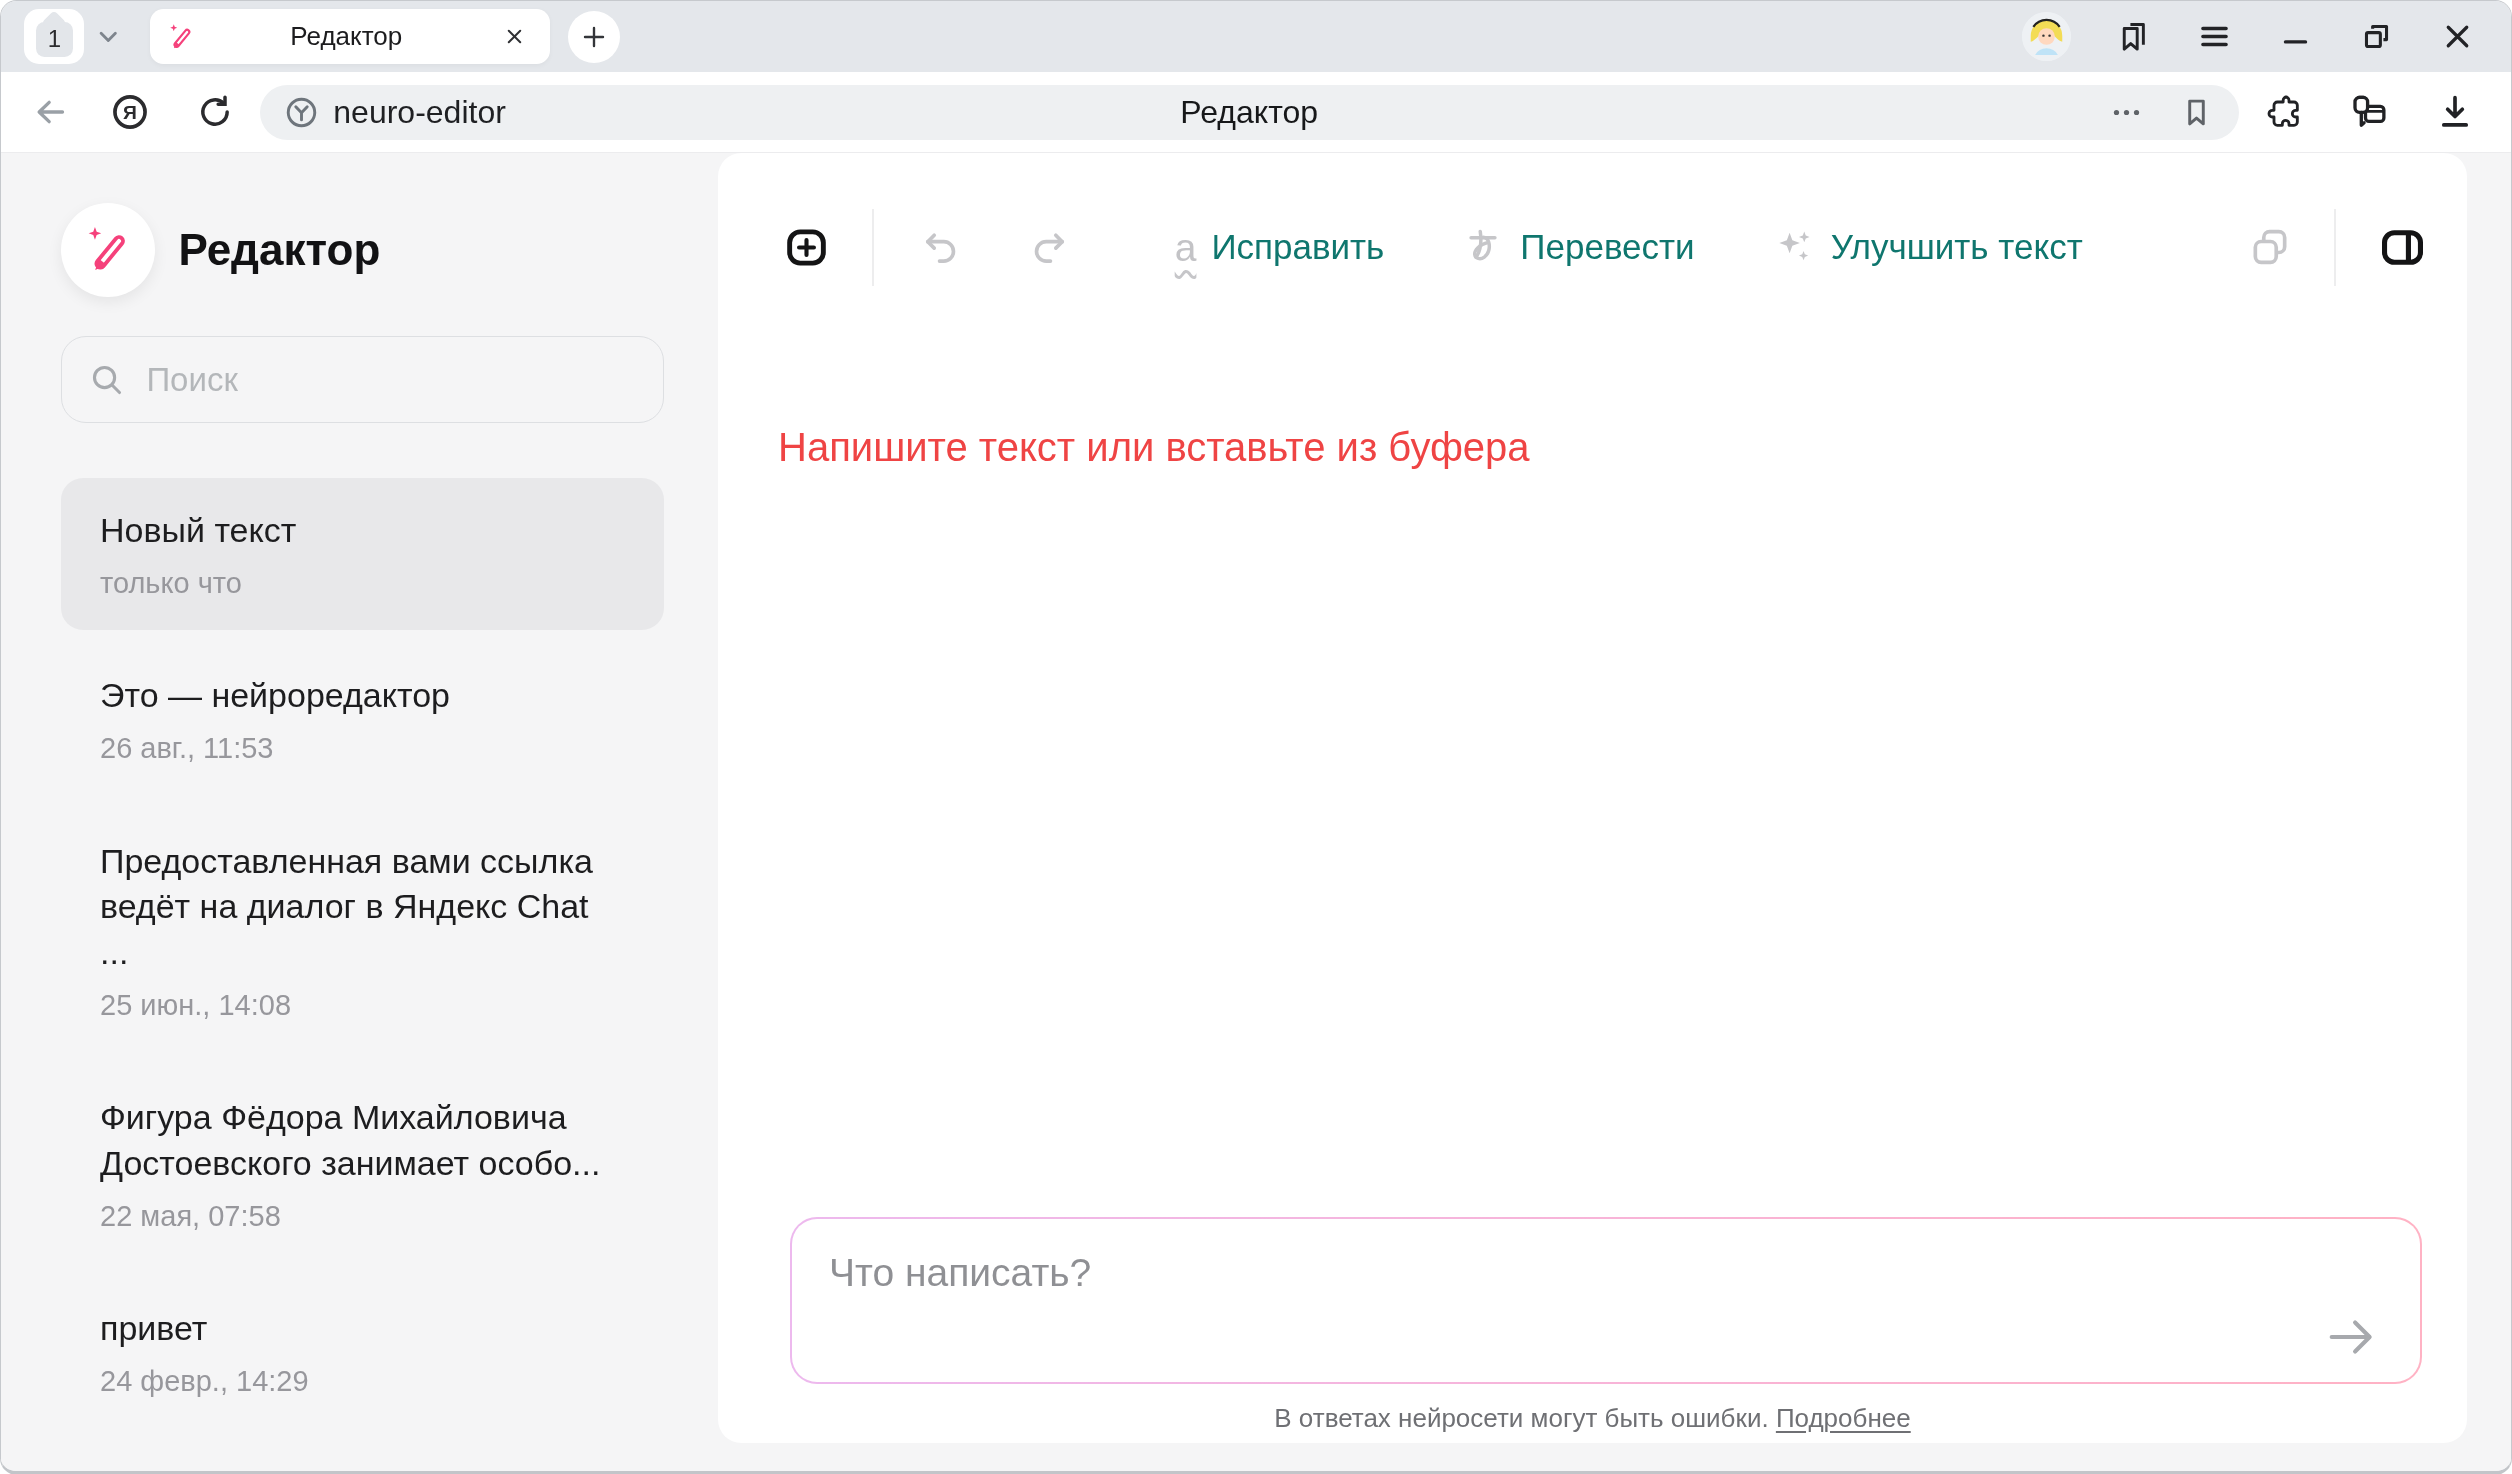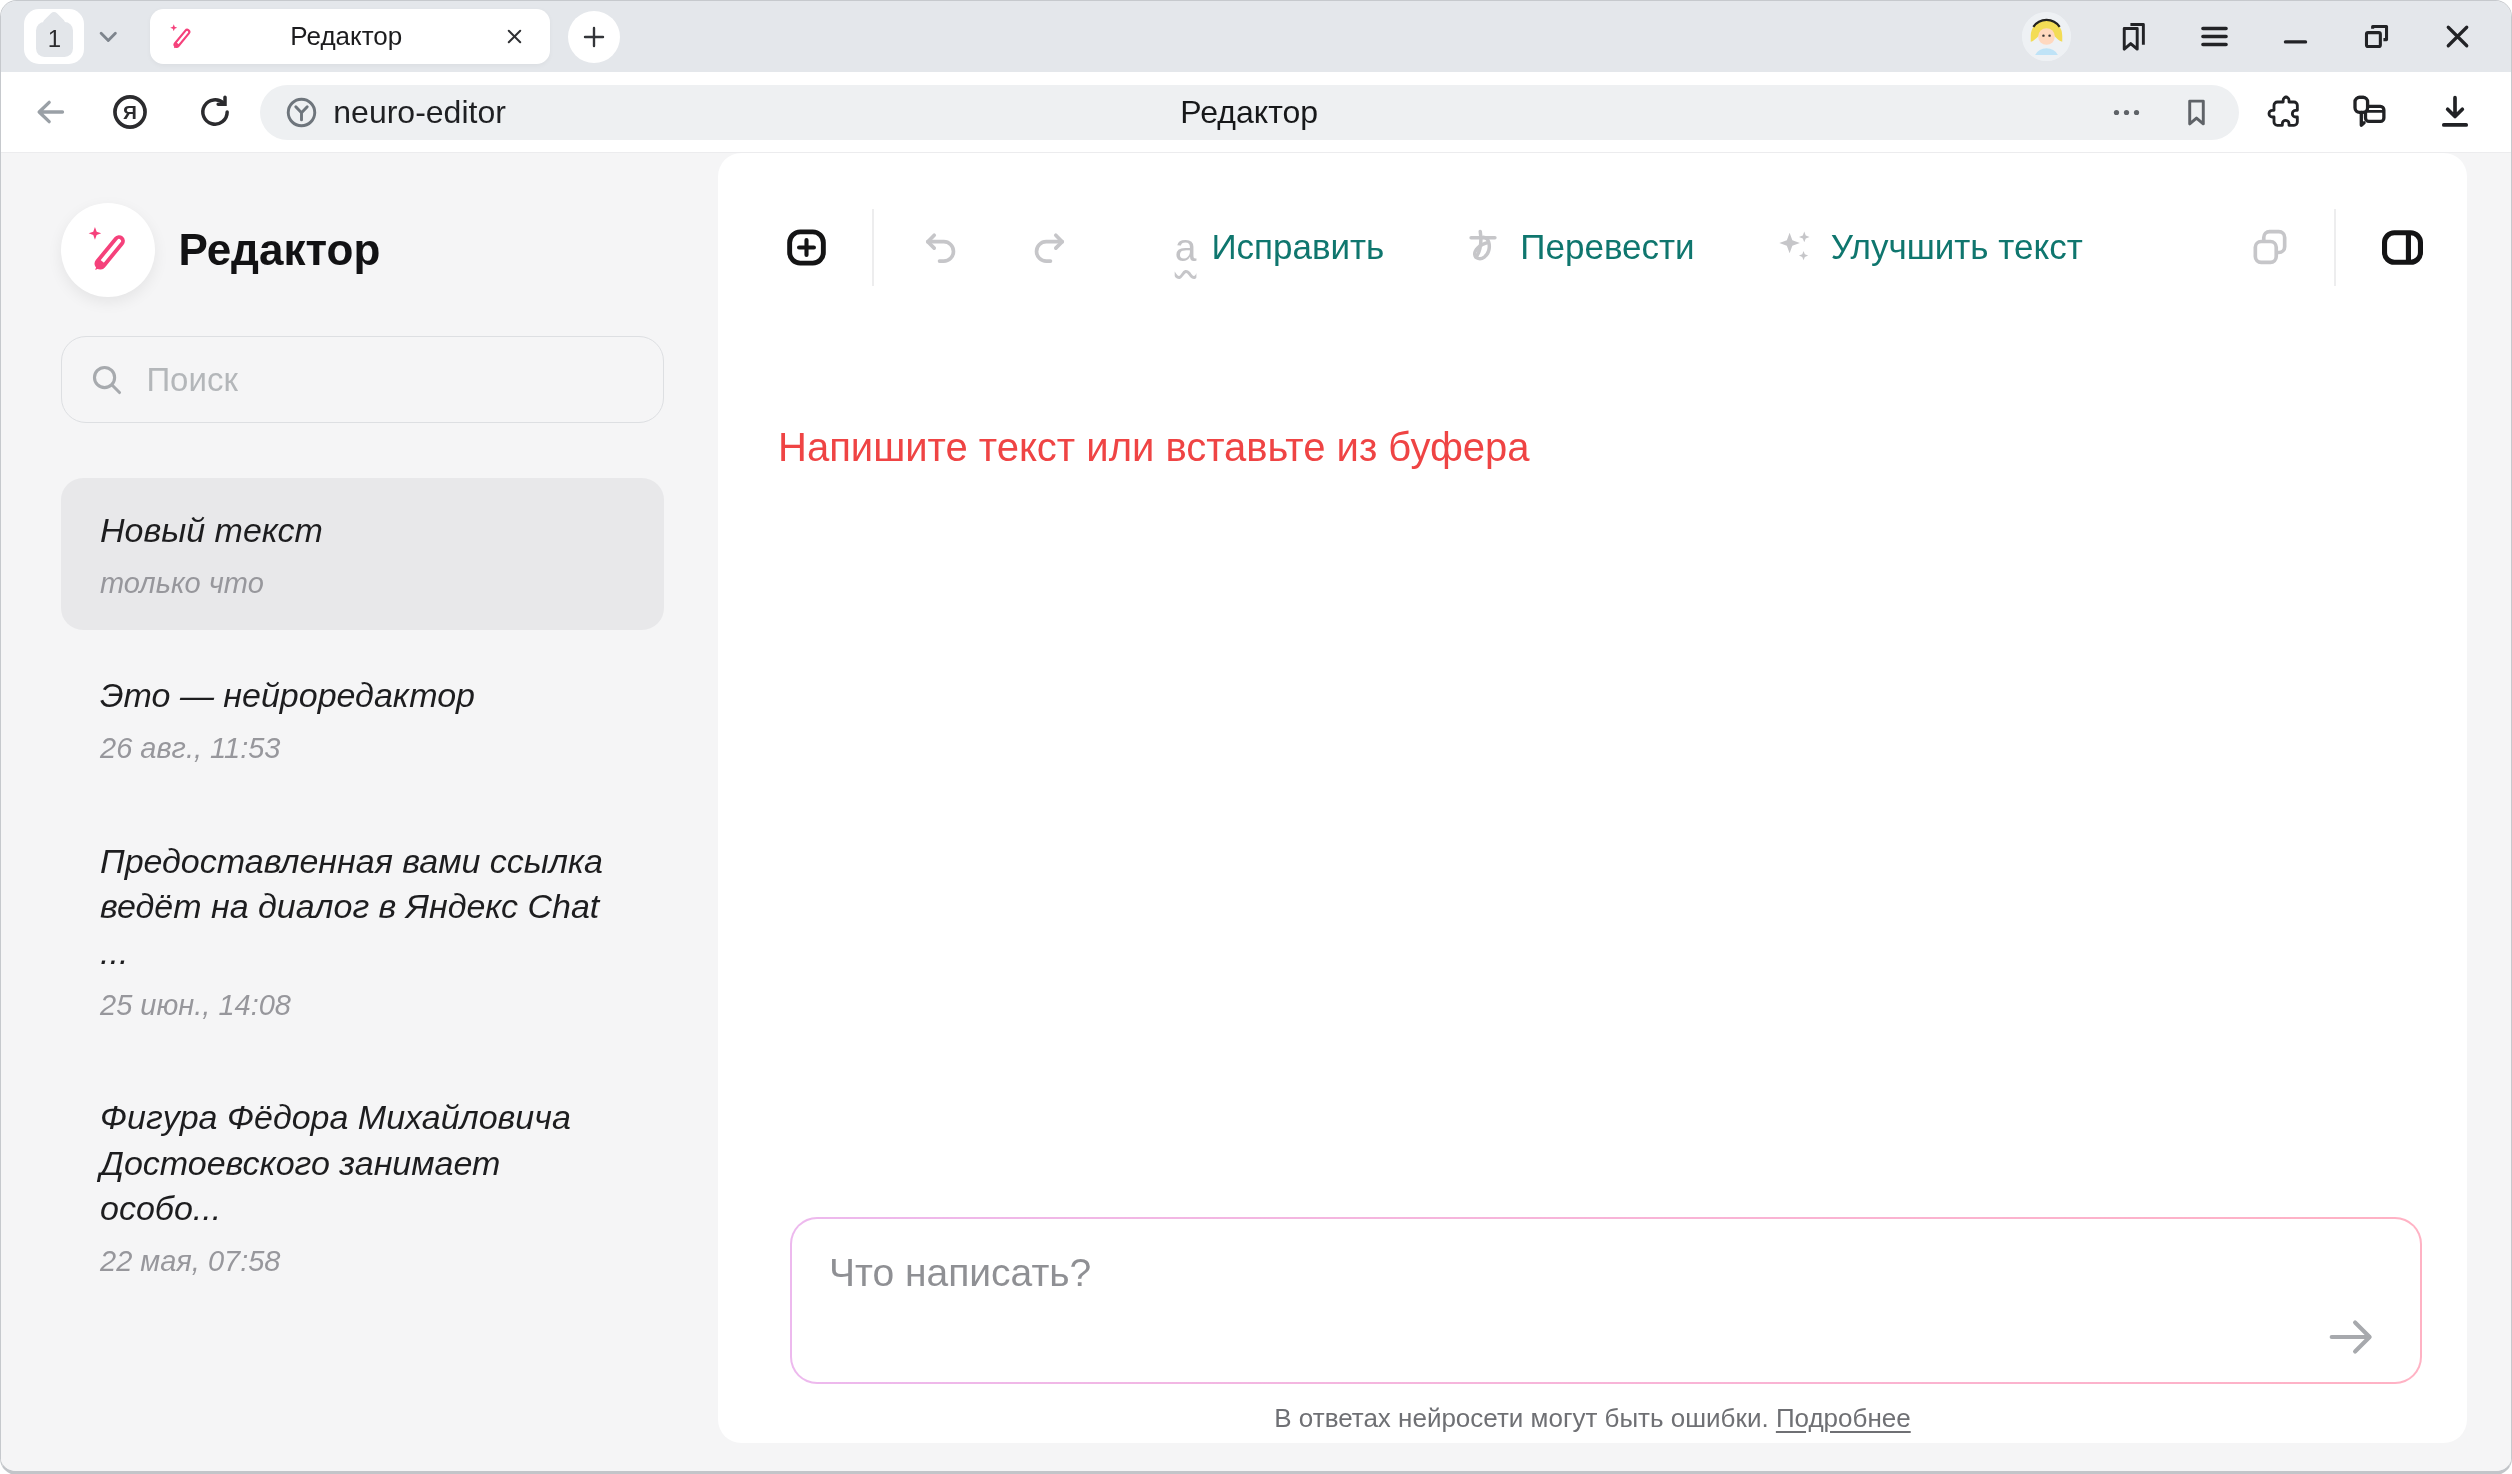--- a/index.html
+++ b/index.html
@@ -38,21 +38,21 @@
   .chrome-actions{display:flex;align-items:center;gap:44px;color:#212225;padding-right:6.7px;}
   
   .page{flex:1;display:flex;background:#f5f5f6;min-height:0;}
   .sidebar{width:717px;flex:0 0 717px;padding:50px 54px 0 60px;}
   .logo-row{display:flex;align-items:center;gap:23.4px;}
   .logo-circle{width:94px;height:94px;border-radius:50%;background:#fff;box-shadow:0 5px 15px rgba(0,0,0,.07);display:flex;align-items:center;justify-content:center;color:#f5417b;}
   .app-title{font-size:44px;font-weight:700;color:#121214;}
   .searchbox{margin-top:39px;height:87px;border:1.7px solid #dddfe2;border-radius:25px;display:flex;align-items:center;padding:0 25px;gap:18.4px;color:#a7aaae;}
   .searchbox input{flex:1;border:0;background:transparent;outline:none;font-family:"Liberation Sans",sans-serif;font-size:33px;color:#1b1b1d;}
   .searchbox input::placeholder{color:#b4b7ba;}
-  .doclist{margin-top:55px;display:flex;flex-direction:column;font-style:italic;}
+  .doclist{margin-top:55px;display:flex;flex-direction:column;}
   .doc{padding:30px 39px;border-radius:22px;margin-bottom:13.4px;cursor:default;}
   .doc.selected{background:#e8e8ea;}
   .doc-title{font-size:34px;color:#1d1d1f;line-height:1.34;}
   .doc-date{margin-top:13.4px;font-size:29px;color:#97979c;}
   
   .main{flex:1;margin:0 44px 28.5px 0;background:#fff;border-radius:23.4px;position:relative;}
   .etoolbar{position:absolute;top:52px;left:0;right:0;height:84px;display:flex;align-items:center;padding:0 40px 0 65px;color:#c6c6c9;}
   .tbtn{display:flex;align-items:center;justify-content:center;background:none;border:0;padding:0;color:inherit;cursor:pointer;}
   .tbtn.black{color:#141415;}
   .vdiv{width:1.7px;height:77px;background:#ededee;}
@@ -278,20 +278,24 @@
           <div class="doc-date">26 авг., 11:53</div>
         </div>
         <div class="doc">
           <div class="doc-title">Предоставленная вами ссылка ведёт на диалог в Яндекс Chat ...</div>
           <div class="doc-date">25 июн., 14:08</div>
         </div>
         <div class="doc">
           <div class="doc-title">Фигура Фёдора Михайловича Достоевского занимает особо...</div>
           <div class="doc-date">22 мая, 07:58</div>
         </div>
+        <div class="doc">
+          <div class="doc-title">привет</div>
+          <div class="doc-date">24 февр., 14:29</div>
+        </div>
       </div>
     </div>
 
     <div class="main">
 
       <div class="etoolbar">
         <button class="tbtn black">
           <span>
             <svg width="47" height="47" viewBox="0 0 24 24" fill="none" stroke="currentColor" stroke-linecap="round">
                 <rect x="3.4" y="4" width="17.2" height="16" rx="5.4" stroke-width="2.5"></rect>

